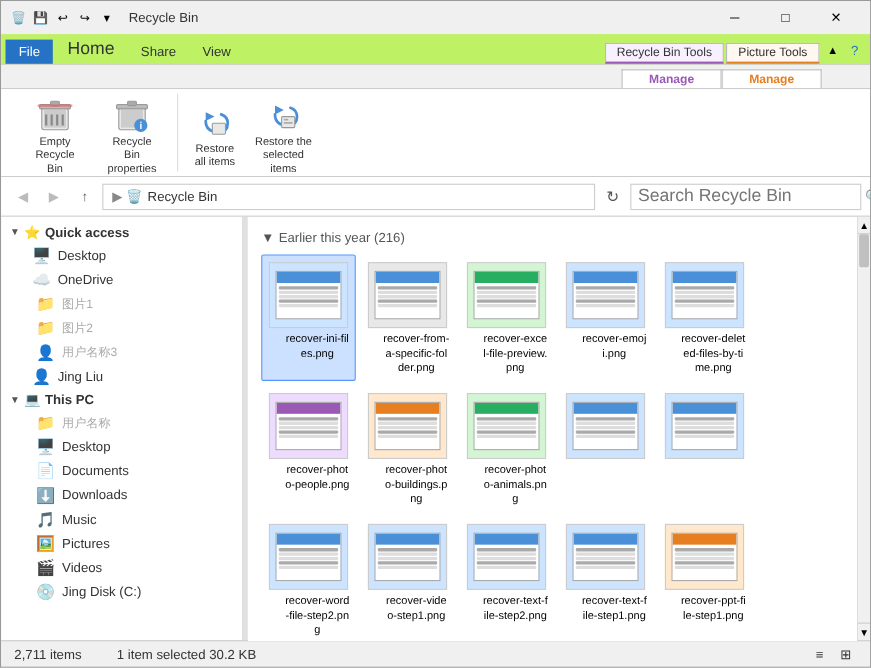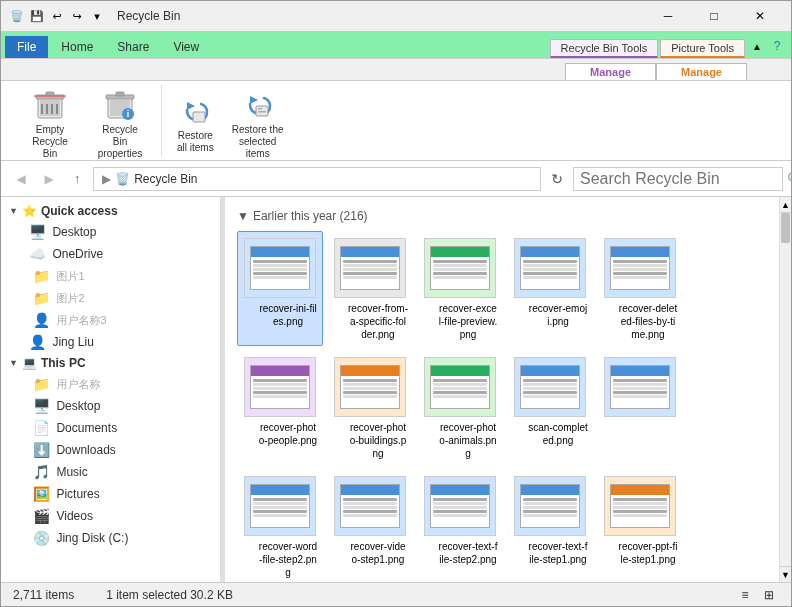--- a/index.html
+++ b/index.html
@@ -166,23 +166,23 @@
     <div class="tb-icon">▾</div>
     <span class="title-bar-title">Recycle Bin</span>
   </div>
   <div class="title-bar-controls">
     <button class="win-btn">─</button>
     <button class="win-btn">□</button>
     <button class="win-btn close">✕</button>
   </div>
 </div>
 
-<div style="display:flex; background:#86efac; border-bottom:1px solid #ccc; align-items:flex-end; padding: 0 4px; height:28px;">
+<div style="display:flex; background:#bef264; border-bottom:1px solid #ccc; align-items:flex-end; padding: 0 4px; height:28px;">
   <div class="ribbon-tab file-tab" style="background:#2672c4;color:white;padding:4px 12px;font-size:12px;border:none;margin-right:2px;">File</div>
-  <div class="ribbon-tab" style="font-size:12px;padding:4px 10px;cursor:pointer;">Home</div>
+  <div class="ribbon-tab" style="font-size:16px;padding:4px 10px;cursor:pointer;">Home</div>
   <div class="ribbon-tab" style="font-size:12px;padding:4px 10px;cursor:pointer;">Share</div>
   <div class="ribbon-tab" style="font-size:12px;padding:4px 10px;cursor:pointer;">View</div>
   <div style="flex:1;"></div>
   <div style="display:flex; flex-direction:column; align-items:center; margin-right:2px;">
     <div style="font-size:11px; color:#333; padding: 2px 10px; border:1px solid #bbb; border-bottom:2px solid #9b59b6; background:#f8f0ff; cursor:pointer;">Recycle Bin Tools</div>
   </div>
   <div style="display:flex; flex-direction:column; align-items:center; margin-right:2px;">
     <div style="font-size:11px; color:#333; padding: 2px 10px; border:1px solid #bbb; border-bottom:2px solid #e67e22; background:#fff8f0; cursor:pointer;">Picture Tools</div>
   </div>
   <div style="width:20px; height:24px; display:flex; align-items:center; justify-content:center; cursor:pointer; font-size:10px;">▲</div>
@@ -507,21 +507,20 @@
           <div class="thumb-content">
             <div class="thumb-line dark"></div>
             <div class="thumb-line"></div>
             <div class="thumb-line"></div>
             <div class="thumb-line dark"></div>
             <div class="thumb-line"></div>
           </div>
         </div>
       </div>
     </div>
-    <div class="file-thumb-label">scan-completed.png</div>
   </div>
         <div class="file-thumb">
     <div class="file-thumb-img" style="background:#cce4ff;">
       <div class="thumb-inner">
         <div class="thumb-window">
           <div class="thumb-titlebar" style="background:#4a90d9;"></div>
           <div class="thumb-content">
             <div class="thumb-line dark"></div>
             <div class="thumb-line"></div>
             <div class="thumb-line"></div>

